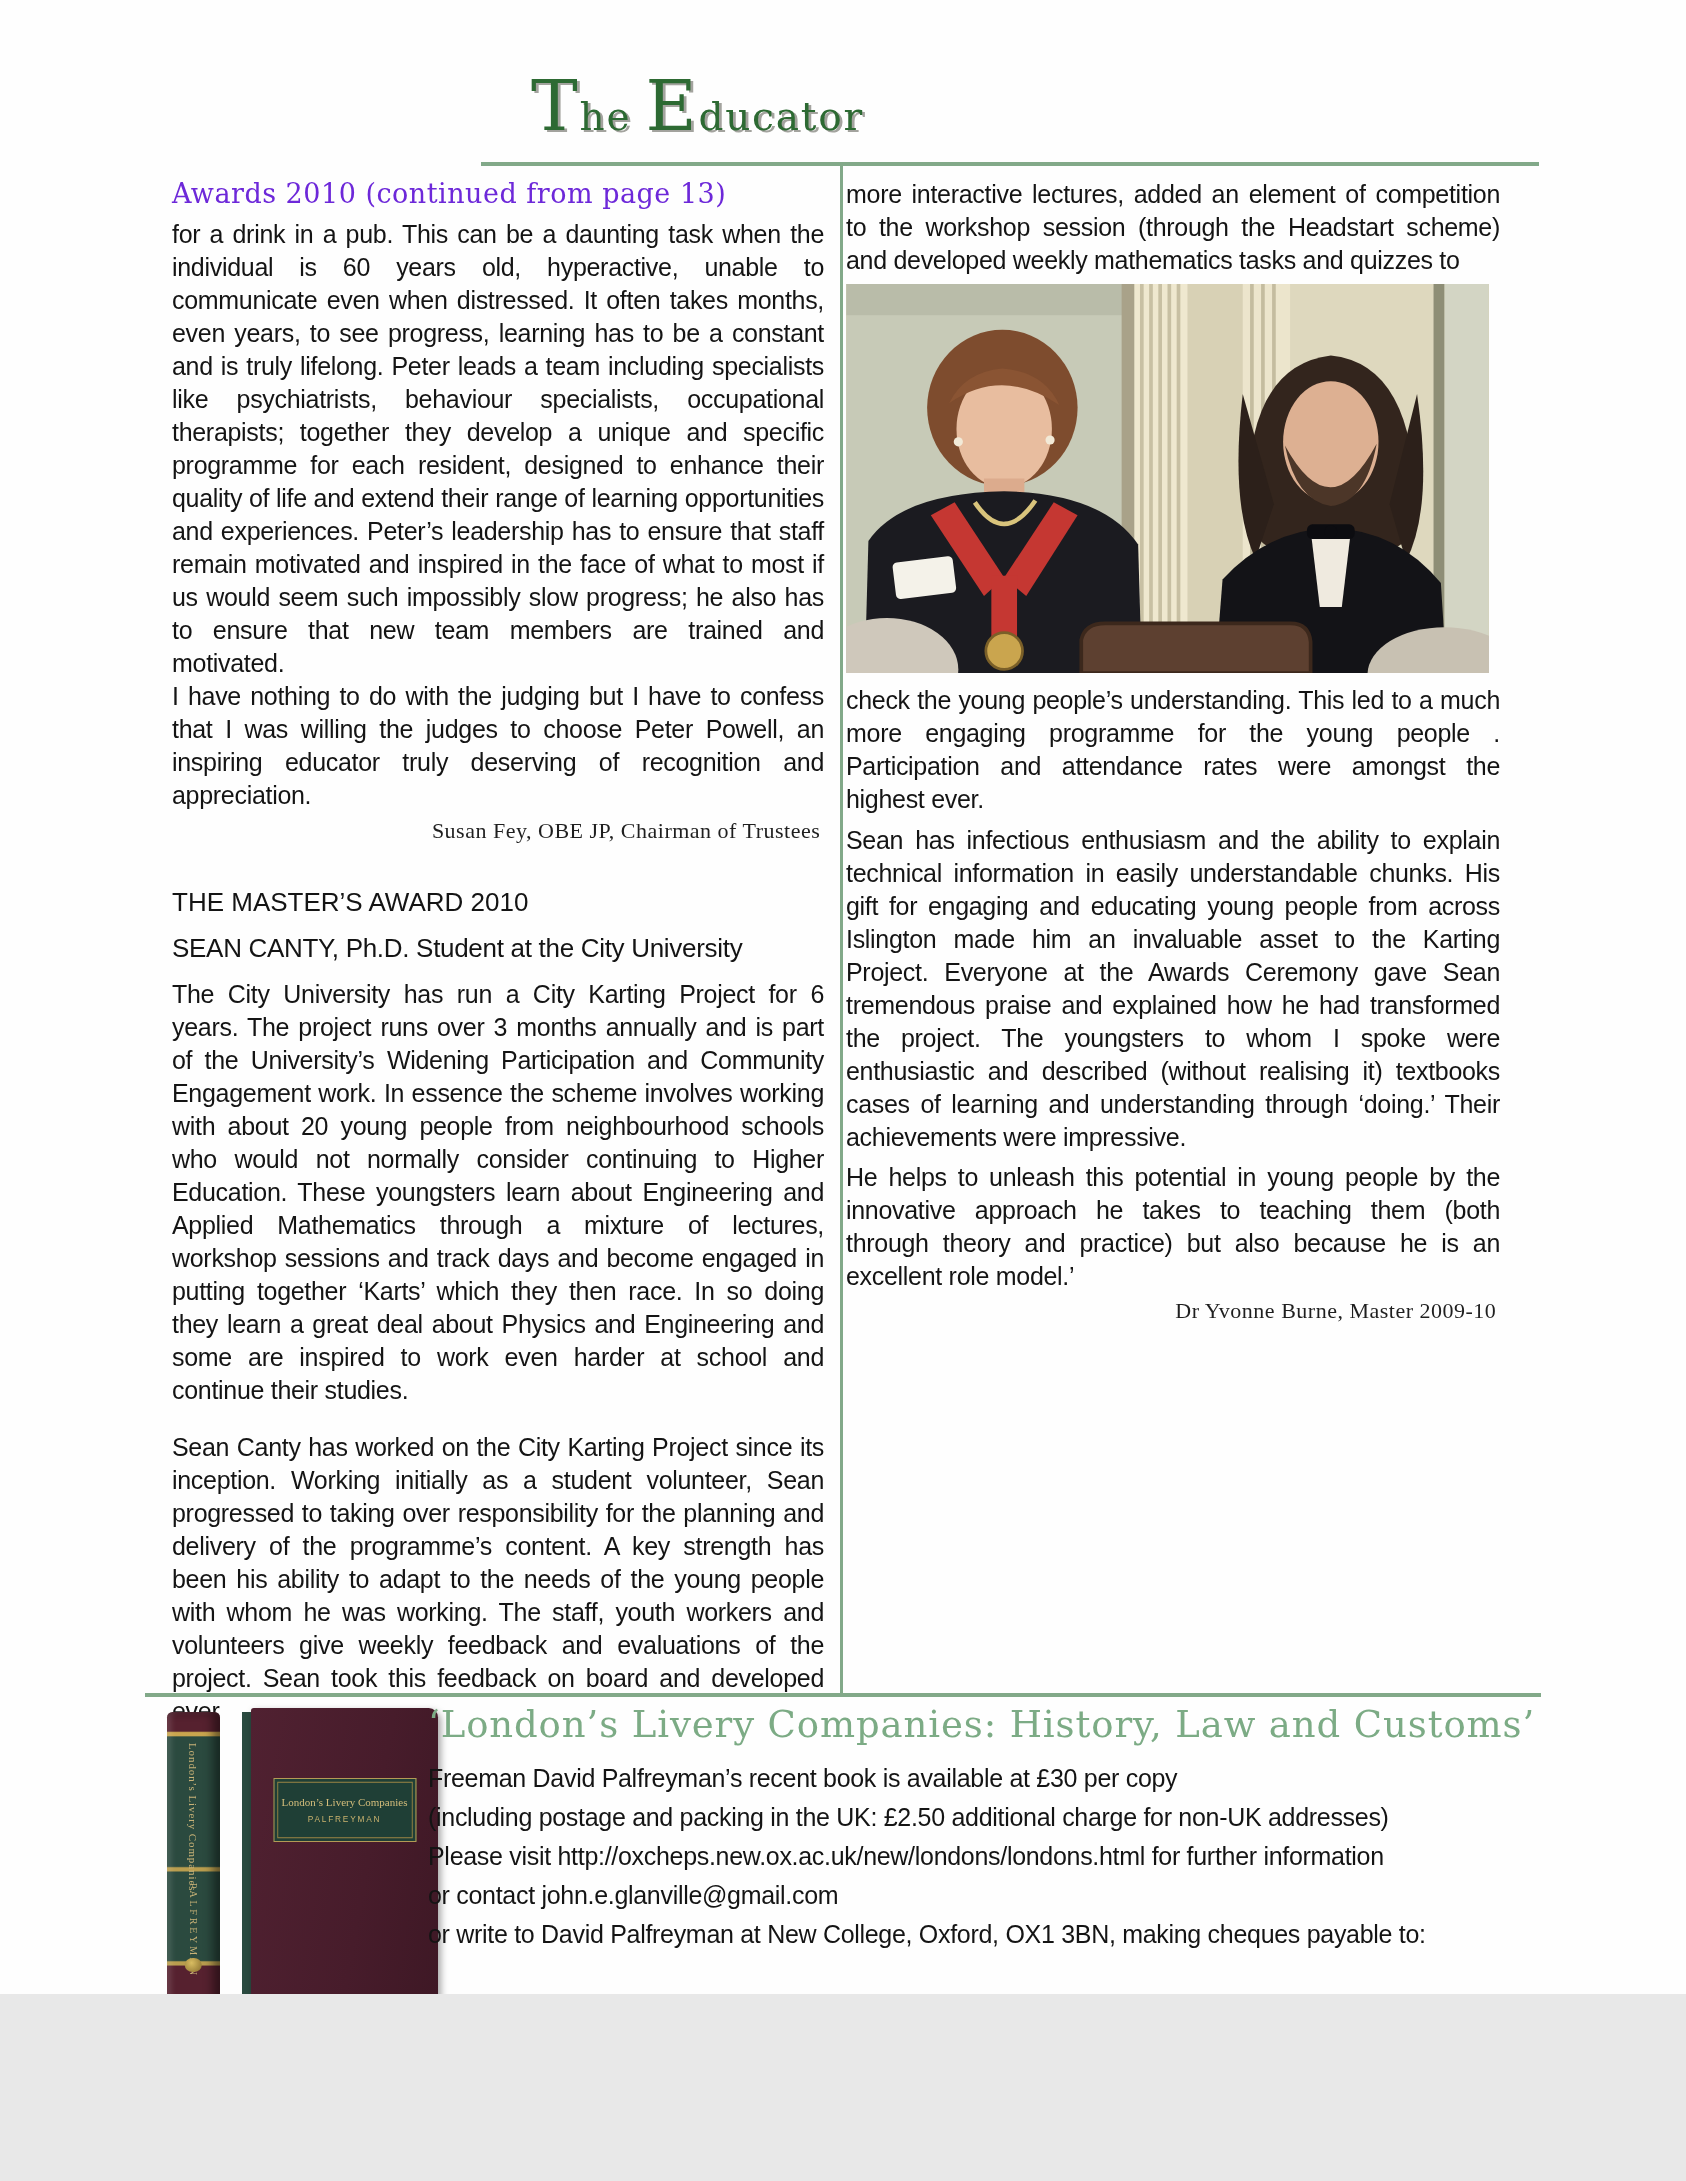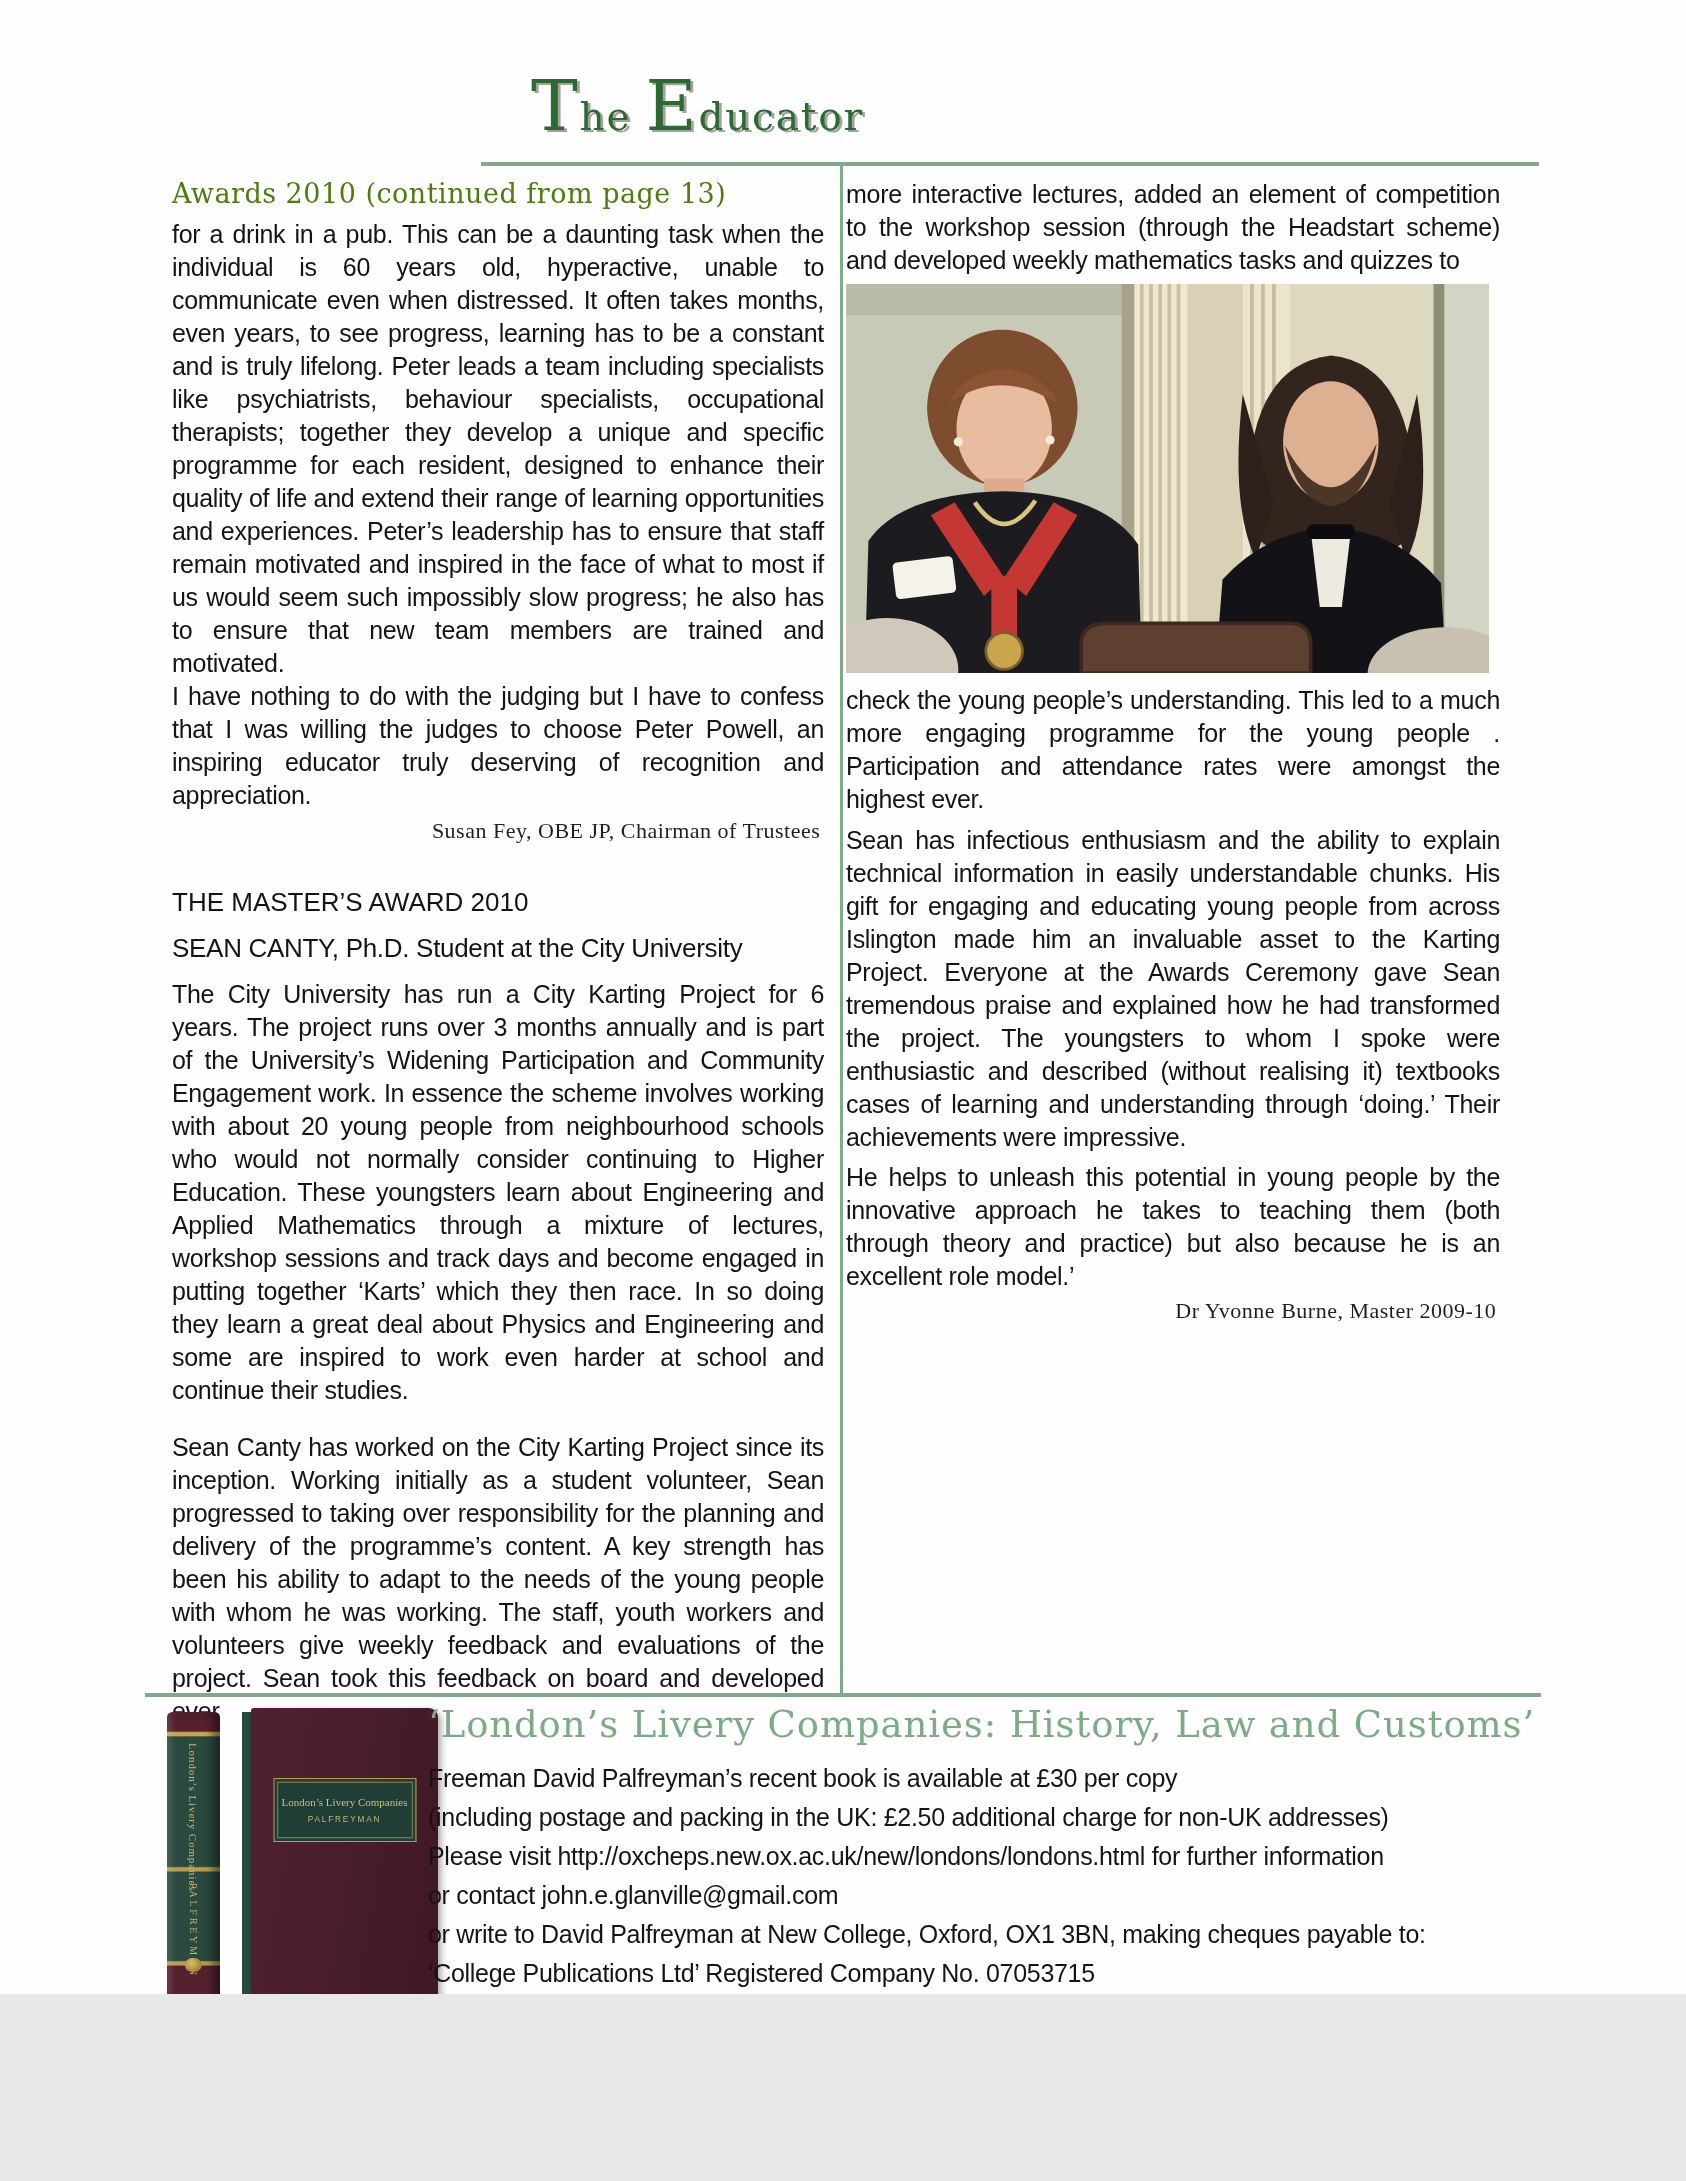--- a/index.html
+++ b/index.html
@@ -17,21 +17,21 @@
   .rule-vert{left:840px;top:163px;width:2.8px;height:1530px;}
   .rule-bottom{left:145px;top:1693px;width:1396px;height:3.7px;}
 
   
   .col-left{position:absolute;left:172px;top:178px;width:652px;}
   .col-right{position:absolute;left:846px;top:178px;width:654px;}
   .body-p{margin:0;font-size:25px;line-height:33px;letter-spacing:-0.3px;
           text-align:justify;color:#141414;}
   .gap-s{margin-top:7.3px;}
   .section-heading{margin:0 0 9.2px 0;font-weight:normal;font-family:"DejaVu Serif",serif;
-          font-size:27px;color:#4d7c0f;letter-spacing:0.5px;white-space:nowrap;}
+          font-size:27px;color:#6d28d9;letter-spacing:0.5px;white-space:nowrap;}
   .signature{margin:5.5px 3.7px 0 0;font-family:Liberation Serif, serif;font-size:22px;
           color:#1f1f1f;text-align:right;letter-spacing:0.5px;}
   .award-heading{margin:42px 0 0 0;font-weight:normal;font-size:26px;letter-spacing:0;}
   .award-subheading{margin:13px 0 0 0;font-weight:normal;font-size:26px;}
   .after-subhead{margin-top:13px;}
   .para-gap{margin-top:24px;}
 
   
   .photo{position:relative;width:643px;height:389px;margin:7.3px 0 11px 0;overflow:hidden;
          background:#d8d2b8;}
@@ -176,19 +176,18 @@
     </div>
   </div>
 
   <div class="book-text">
     <h2 class="book-heading">‘London’s Livery Companies: History, Law and Customs’</h2>
     <p class="book-line">Freeman David Palfreyman’s recent book is available at £30 per copy</p>
     <p class="book-line">(including postage and packing in the UK: £2.50 additional charge for non-UK addresses)</p>
     <p class="book-line">Please visit http://oxcheps.new.ox.ac.uk/new/londons/londons.html for further information</p>
     <p class="book-line">or contact john.e.glanville@gmail.com</p>
     <p class="book-line">or write to David Palfreyman at New College, Oxford, OX1 3BN, making cheques payable to:</p>
-    <p class="book-line">‘College Publications Ltd’ Registered Company No. 07053715</p>
   </div>
 
   <div class="page-number">Page 14</div>
 
 </div>
 
 
 </body></html>

